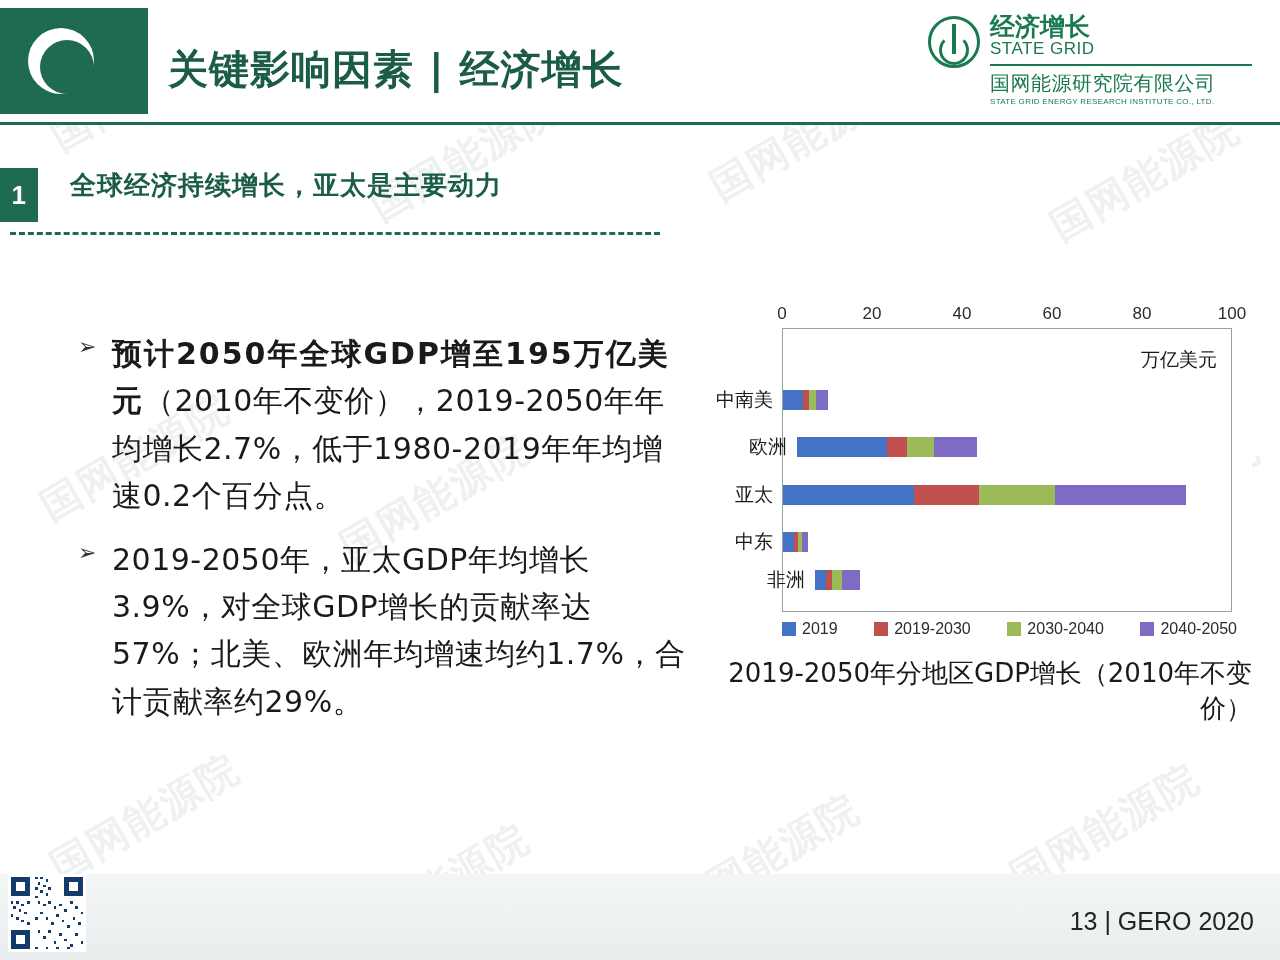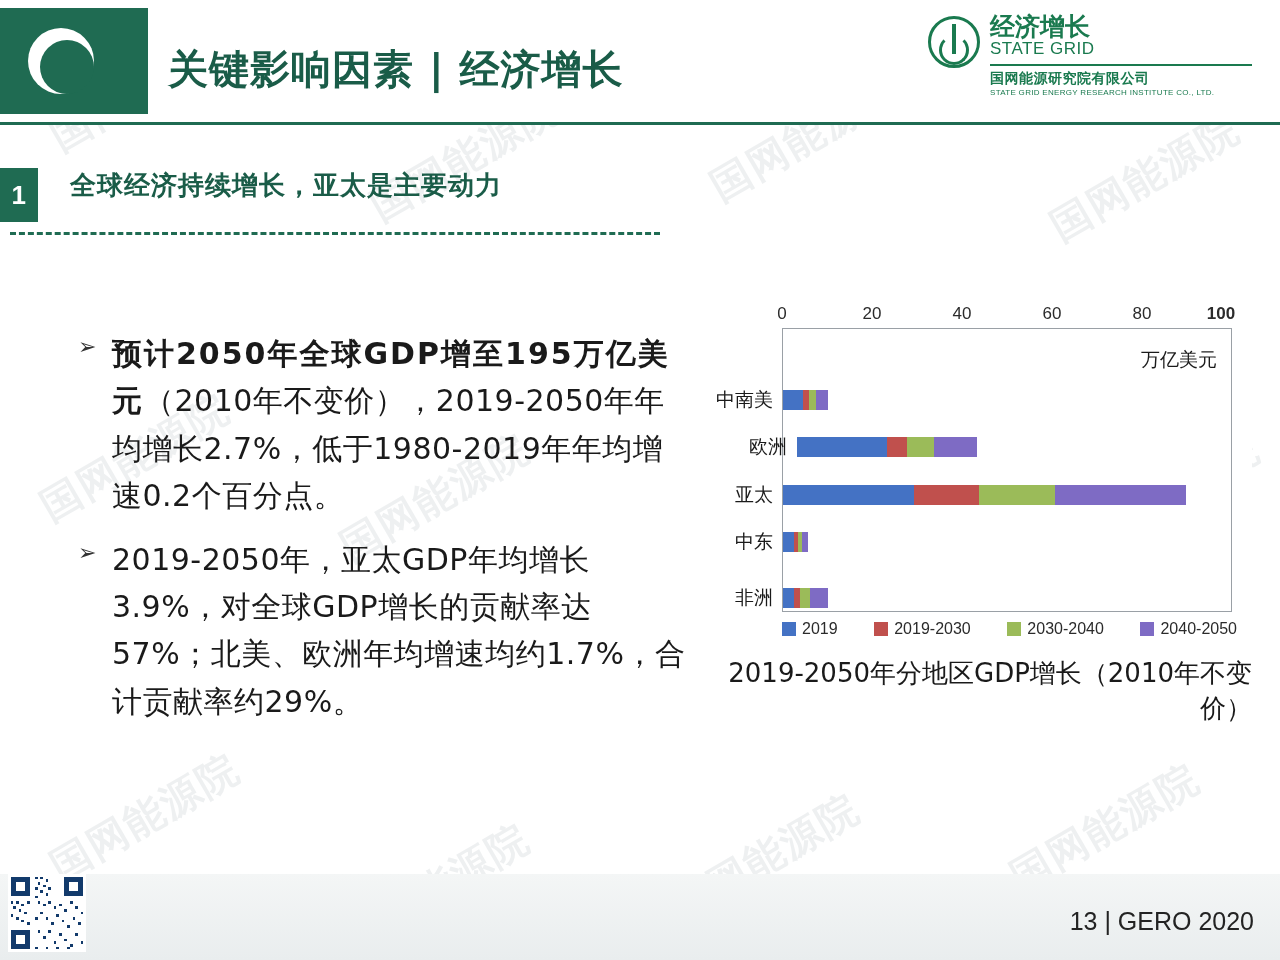--- a/index.html
+++ b/index.html
@@ -135,22 +135,22 @@
     line-height: 1.1;
     font-family: "Liberation Sans", sans-serif;
   }
   .logo-rule {
     width: 262px;
     height: 2px;
     background: #1a7a4f;
     margin: 5px 0 4px 0;
   }
   .logo-sub-cn {
-    font-size: 14px;
-    font-weight: bold;
+    font-size: 20px;
+    font-weight: normal;
     color: #1a7a4f;
     letter-spacing: 0.5px;
     font-family: "DejaVu Sans", sans-serif;
   }
   .logo-sub-en {
     font-size: 8px;
     color: #1a7a4f;
     letter-spacing: 0.3px;
     margin-top: 0;
     font-family: "Liberation Sans", sans-serif;
@@ -394,21 +394,21 @@
   </div>
 </div>
 
 <div class="chart-card">
   <div class="chart-axis-top">
       <div class="x-tick" style="left: 0px;">0</div>
       <div class="x-tick" style="left: 90px;">20</div>
       <div class="x-tick" style="left: 180px;">40</div>
       <div class="x-tick" style="left: 270px;">60</div>
       <div class="x-tick" style="left: 360px;">80</div>
-      <div class="x-tick" style="left: 439px; font-weight: bold;">100</div>
+      <div class="x-tick" style="left: 450px;">100</div>
     </div>
   <div class="plot">
     <div class="unit-label">万亿美元</div>
       <div class="row" style="top: 51px;">
         <div class="row-label">中南美</div>
         <div class="bar" style="left: 0px; width: 20.25px; background: rgb(68, 114, 196);"></div>
         <div class="bar" style="left: 20.25px; width: 5.4px; background: rgb(192, 80, 77);"></div>
         <div class="bar" style="left: 25.65px; width: 7.65px; background: rgb(155, 187, 89);"></div>
         <div class="bar" style="left: 33.3px; width: 11.7px; background: rgb(126, 107, 196);"></div>
       </div>
@@ -426,21 +426,21 @@
         <div class="bar" style="left: 195.75px; width: 76.5px; background: rgb(155, 187, 89);"></div>
         <div class="bar" style="left: 272.25px; width: 130.5px; background: rgb(126, 107, 196);"></div>
       </div>
       <div class="row" style="top: 193px;">
         <div class="row-label">中东</div>
         <div class="bar" style="left: 0px; width: 11.25px; background: rgb(68, 114, 196);"></div>
         <div class="bar" style="left: 11.25px; width: 3.6px; background: rgb(192, 80, 77);"></div>
         <div class="bar" style="left: 14.85px; width: 4.5px; background: rgb(155, 187, 89);"></div>
         <div class="bar" style="left: 19.35px; width: 5.4px; background: rgb(126, 107, 196);"></div>
       </div>
-      <div class="row" style="top: 249px;">
+      <div class="row" style="top: 231px; margin-left: 32px;">
         <div class="row-label">非洲</div>
         <div class="bar" style="left: 0px; width: 11.25px; background: rgb(68, 114, 196);"></div>
         <div class="bar" style="left: 11.25px; width: 5.4px; background: rgb(192, 80, 77);"></div>
         <div class="bar" style="left: 16.65px; width: 9.9px; background: rgb(155, 187, 89);"></div>
         <div class="bar" style="left: 26.55px; width: 18.45px; background: rgb(126, 107, 196);"></div>
       </div>
     </div>
   <div class="legend">
       <div class="legend-item">
         <span class="legend-swatch" style="background: rgb(68, 114, 196);"></span>

